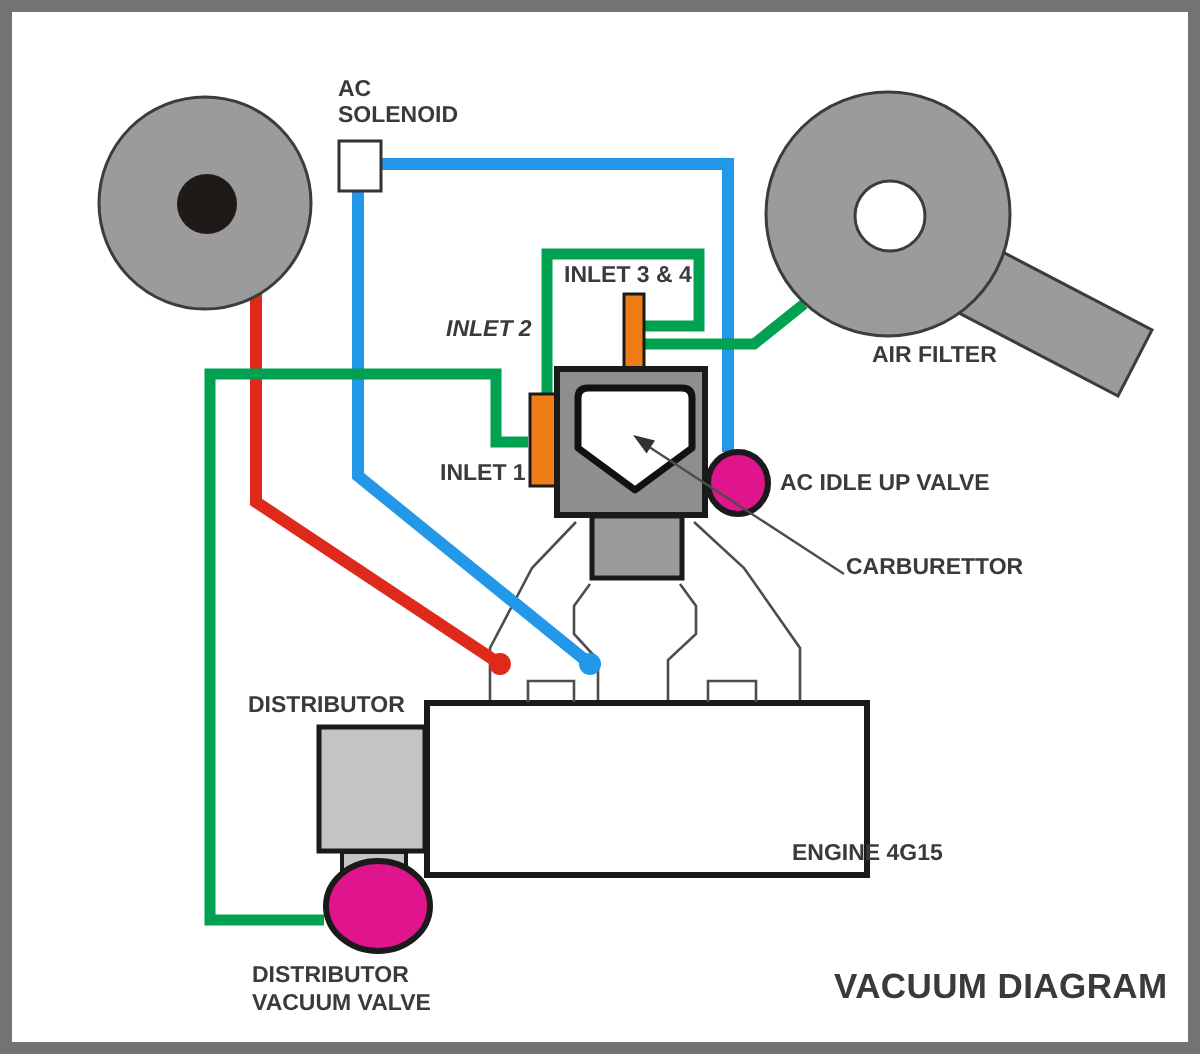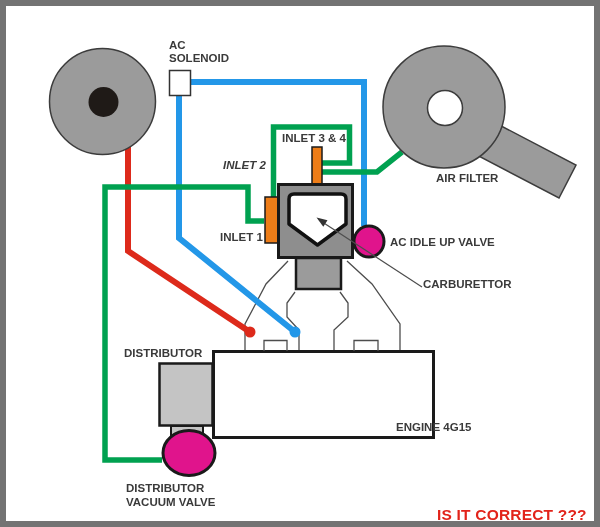--- a/index.html
+++ b/index.html
@@ -100,15 +100,15 @@
   <div class="lbl" style="left:217px;top:153px;font-style:italic;">INLET 2</div>
   <div class="lbl" style="left:214px;top:225px;">INLET 1</div>
   <div class="lbl" style="left:430px;top:166px;">AIR FILTER</div>
   <div class="lbl" style="left:384px;top:230px;">AC IDLE UP VALVE</div>
   <div class="lbl" style="left:417px;top:272px;">CARBURETTOR</div>
   <div class="lbl" style="left:118px;top:341px;">DISTRIBUTOR</div>
   <div class="lbl" style="left:345px;top:415px;margin-left:45px;">ENGINE 4G15</div>
   <div class="lbl" style="left:120px;top:475px;line-height:14px;">DISTRIBUTOR
 VACUUM VALVE</div>
 
-  <div class="lbl red" style="left:431px;top:501px;">IS IT CORRECT ???</div>
+  <div class="lbl big" style="left:411px;top:478px;">VACUUM DIAGRAM</div>
 
 </div>
 
 </body></html>

